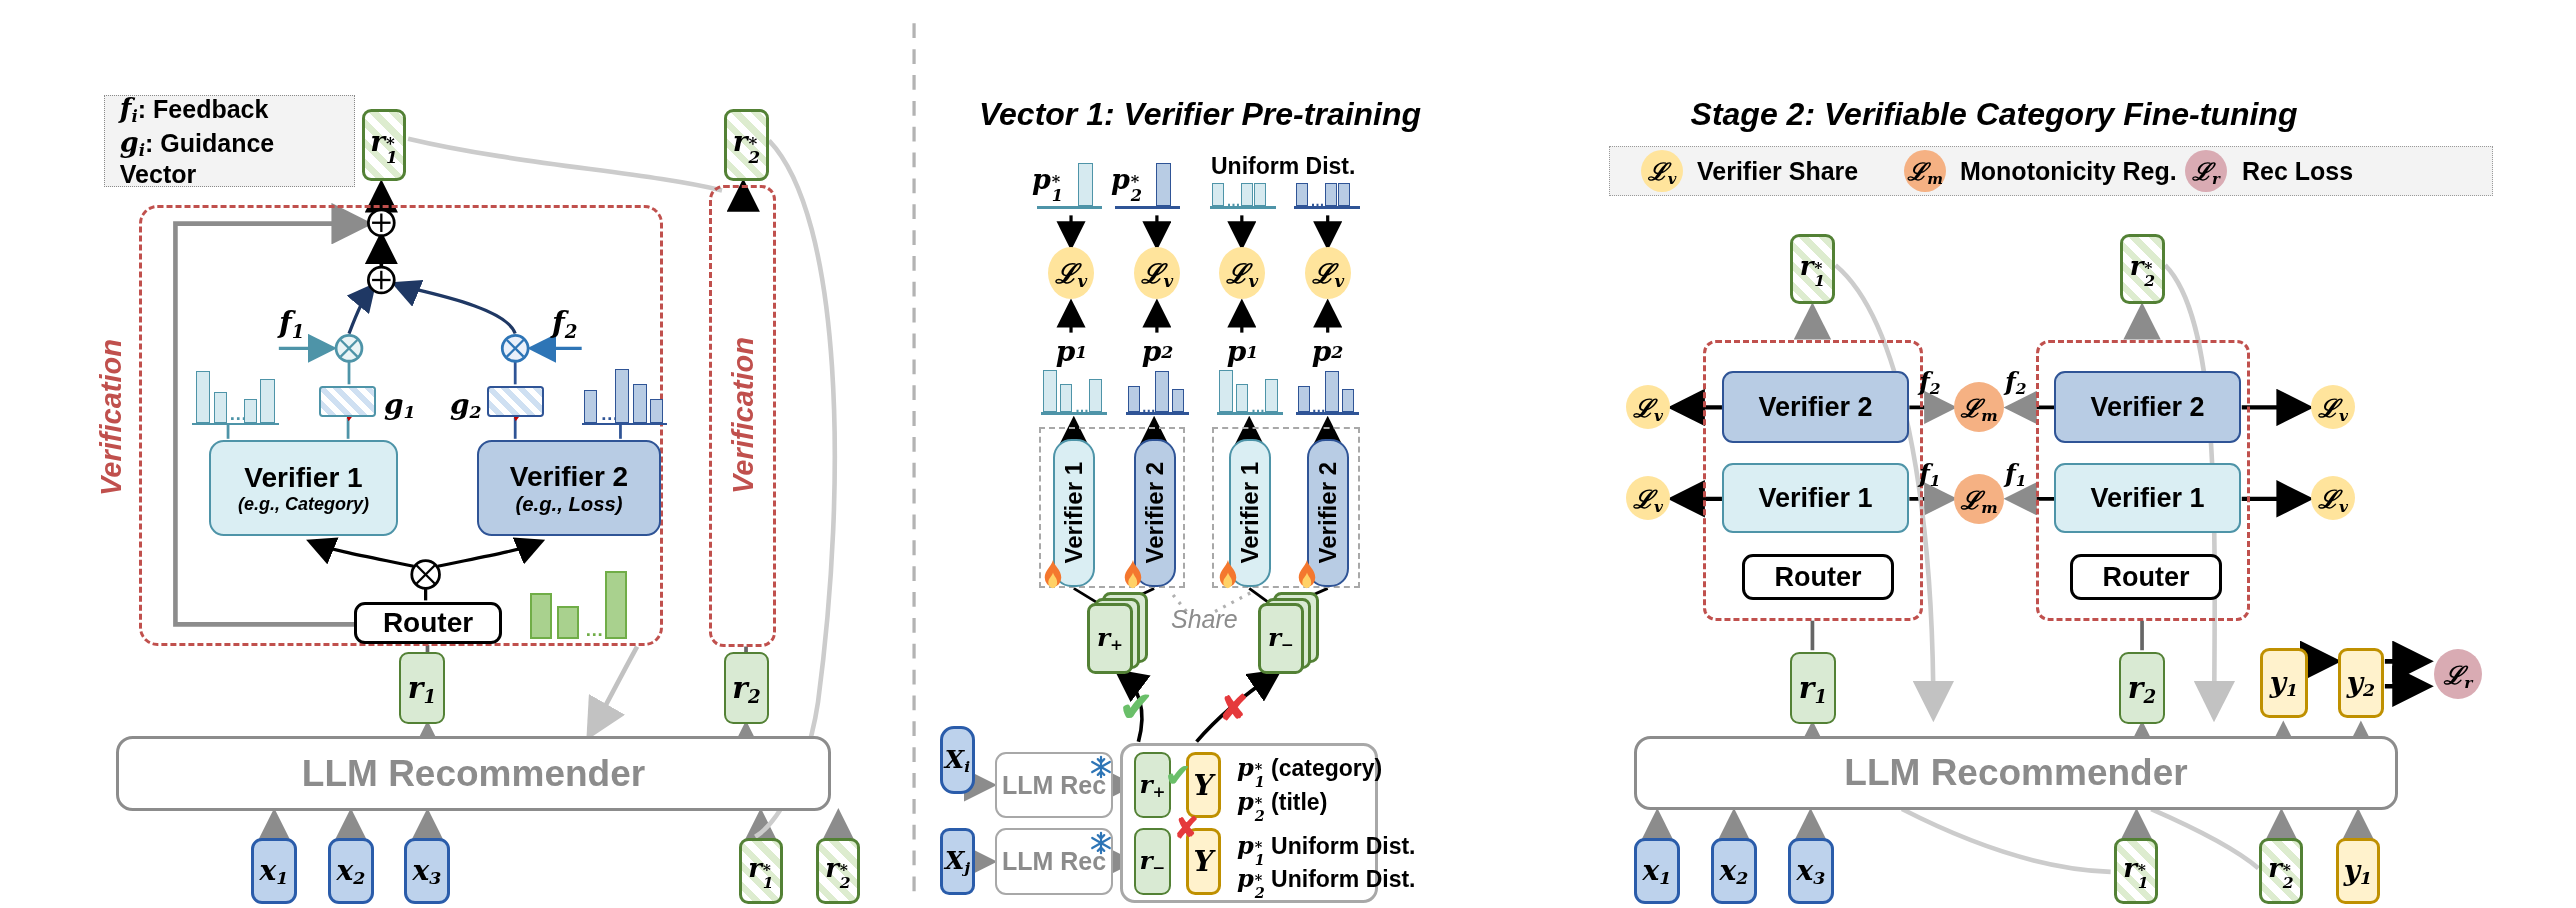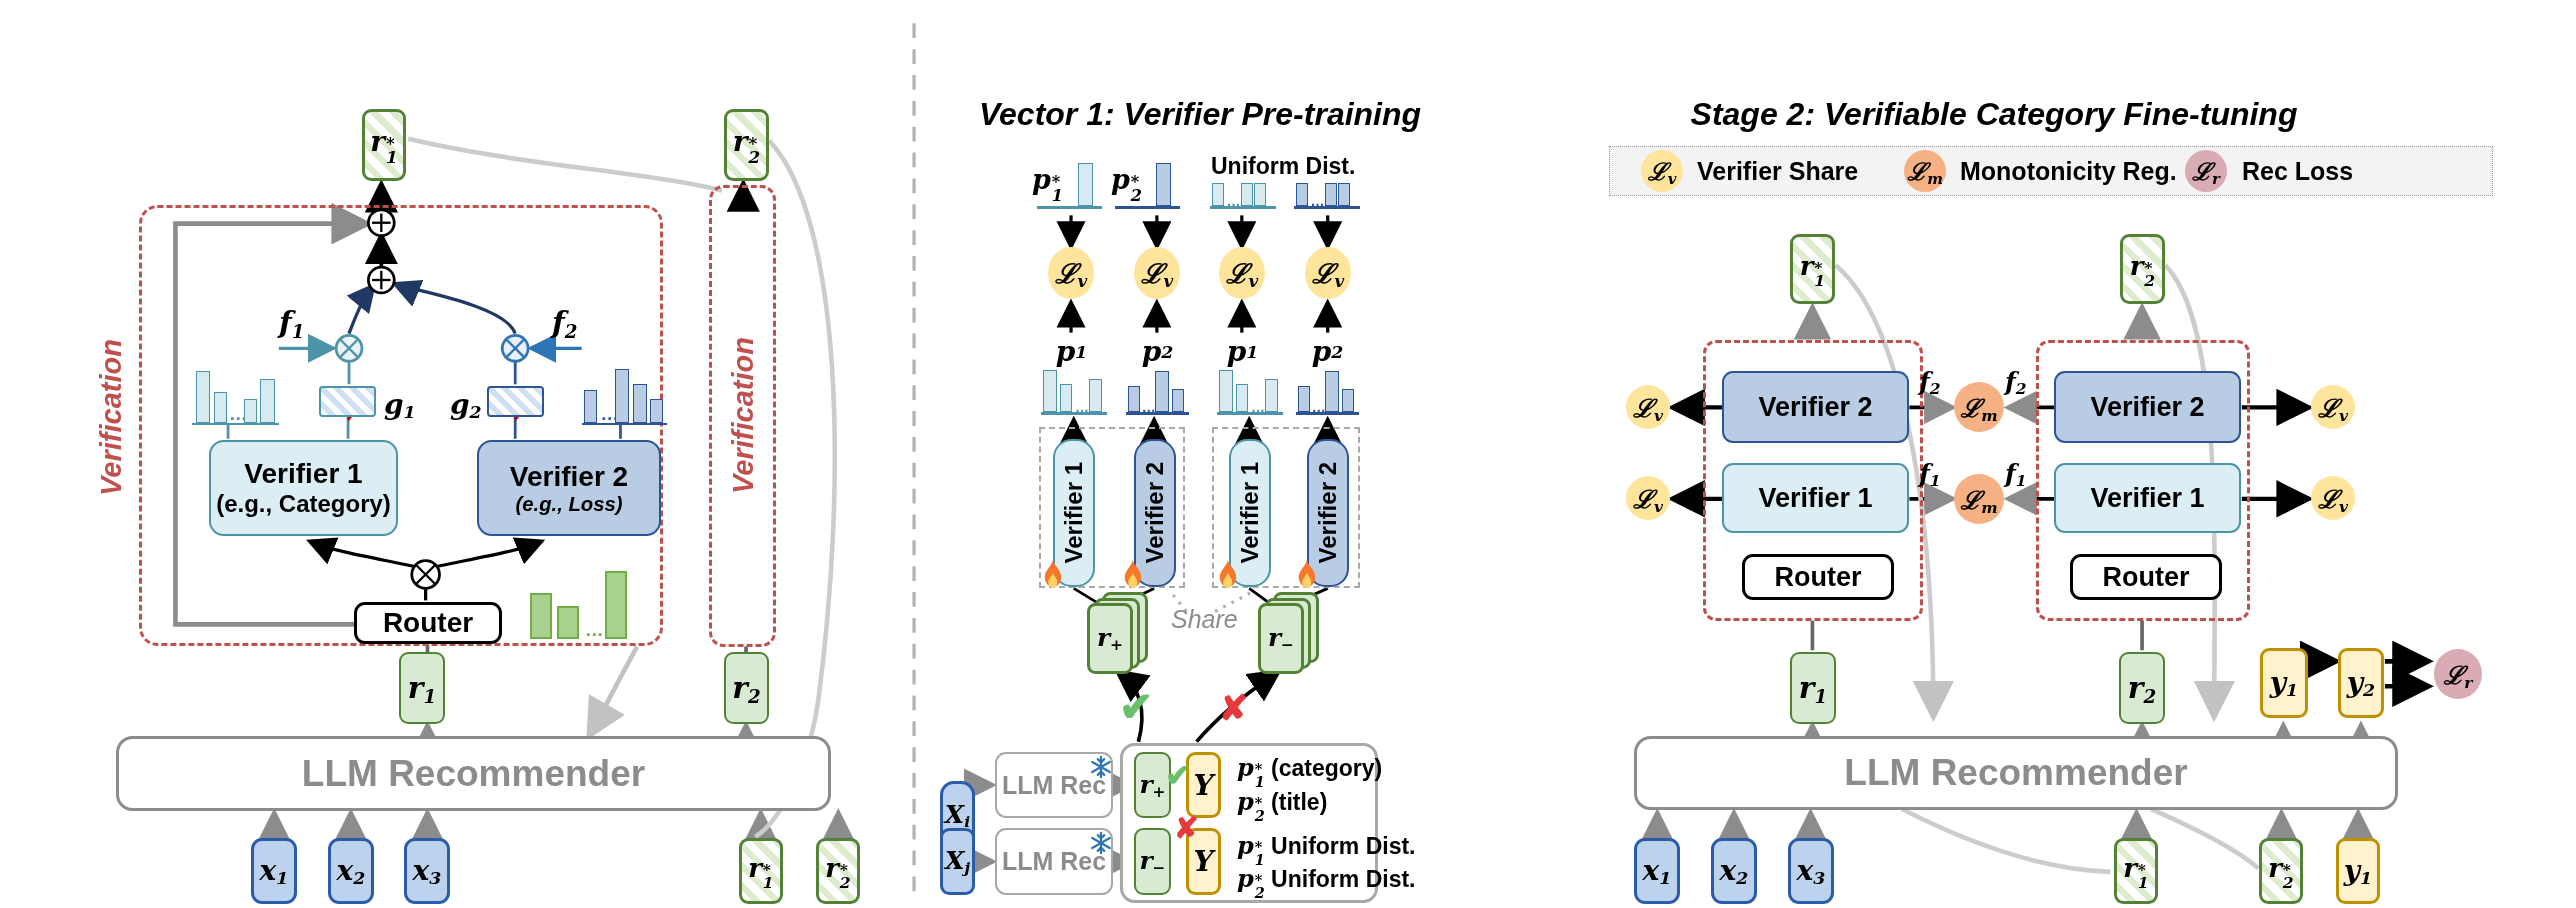--- a/index.html
+++ b/index.html
@@ -178,20 +178,28 @@
   <line x1="2314" y1="906" x2="2314" y2="884" stroke="#8c8c8c" stroke-width="4.5" marker-end="url(#mG)"></line>
   <line x1="2471" y1="906" x2="2471" y2="884" stroke="#8c8c8c" stroke-width="4.5" marker-end="url(#mG)"></line>
   <line x1="2554" y1="906" x2="2554" y2="884" stroke="#8c8c8c" stroke-width="4.5" marker-end="url(#mG)"></line>
 
   <path d="M1988,287 C2058,345 2094,540 2094,772" fill="none" stroke="#cccccc" stroke-width="5" marker-end="url(#mGL)"></path>
   <path d="M2345,287 C2402,345 2400,540 2398,772" fill="none" stroke="#cccccc" stroke-width="5" marker-end="url(#mGL)"></path>
   <path d="M2060,876 C2150,922 2225,942 2286,944" fill="none" stroke="#cccccc" stroke-width="5"></path>
   <path d="M2330,876 C2385,900 2425,922 2446,940" fill="none" stroke="#cccccc" stroke-width="5"></path>
 </svg>
 
+<div class="box" style="left:104px;top:95px;width:251px;height:92px;background:#f3f3f3;border:1.8px dotted #8a8a8a;flex-direction:column;align-items:flex-start;padding:7.4px 14.8px;justify-content:center;">
+  <div style="font-size:25px;font-weight:bold;">
+    <span class="m" style="font-size:27px;"><span>f</span><sub>i</sub></span><span class="sans">: Feedback</span>
+  </div>
+  <div style="font-size:25px;font-weight:bold;">
+    <span class="m" style="font-size:27px;"><span>g</span><sub>i</sub></span><span class="sans">: Guidance Vector</span>
+  </div>
+</div>
 
 <div class="box hatchG" style="left:362px;top:109px;width:44px;height:72px;border:3.7px solid #538135;border-radius:9.2px;">
   <span class="m" style="font-size:28px;"><span>r</span><span class="ss">
           <sup>*</sup>
           <sub>1</sub>
         </span></span>
 </div>
 <div class="box hatchG" style="left:724px;top:109px;width:45px;height:72px;border:3.7px solid #538135;border-radius:9.2px;">
   <span class="m" style="font-size:28px;"><span>r</span><span class="ss">
           <sup>*</sup>
@@ -223,21 +231,21 @@
 </div>
 <div class="abs m" style="left:552px;top:305px;font-size:29.5px;"><span>f</span><sub>2</sub></div>
 
 <div class="abs hatchB" style="left:319px;top:386px;width:57px;height:31px;border:2.8px solid #4e94a8;border-radius:3.7px;"></div>
 <div class="abs m" style="left:384px;top:388px;font-size:28px;"><span>g</span><sub>1</sub></div>
 <div class="abs hatchB" style="left:487px;top:386px;width:57px;height:31px;border:2.8px solid #2f5496;border-radius:3.7px;"></div>
 <div class="abs m" style="left:450px;top:388px;font-size:28px;text-align:center;"><span>g</span><sub>2</sub></div>
 
 <div class="box" style="left:209px;top:440px;width:189px;height:96px;background:#daeef3;border:2.8px solid #4e94a8;border-radius:14.8px;flex-direction:column;">
   <div class="sans" style="font-size:28px;">Verifier 1</div>
-  <div class="sans" style="font-size:24px;">(e.g., Category)</div>
+  <div class="sans" style="font-size:18px;font-style:italic;">(e.g., Category)</div>
 </div>
 <div class="box" style="left:477px;top:440px;width:184px;height:96px;background:#b8cce4;border:2.8px solid #2f5496;border-radius:14.8px;flex-direction:column;">
   <div class="sans" style="font-size:28px;">Verifier 2</div>
   <div class="sans" style="font-size:20.3px;font-style:italic;">(e.g., Loss)</div>
 </div>
 
 <div class="box" style="left:354px;top:602px;width:148px;height:42px;background:#fff;border:3.2px solid #000;border-radius:11px;">
   <span class="sans" style="font-size:28px;">Router</span>
 </div>
 <div class="hist" style="left:524px;top:568px;width:125px;height:71px;">
@@ -413,21 +421,21 @@
   <div class="card" style="left:0;top:11px;">
     <span class="m" style="font-size:25px;"><span>r</span><sub>−</sub></span>
       </div>
 </div>
 
 <div class="abs" style="left:1119px;top:683px;font-size:41px;color:#6abf69;font-weight:bold;">✔</div>
 <div class="abs" style="left:1219px;top:688px;font-size:35px;color:#e5393c;font-weight:bold;">✘</div>
 
 <div class="abs" style="left:1120px;top:743px;width:258px;height:160px;border:3.2px solid #a8a8a8;border-radius:14.8px;background:#fff;"></div>
 
-<div class="box bluebox" style="left:940px;top:781px;width:35px;height:68px;border-radius:14px;">
+<div class="box bluebox" style="left:940px;top:726px;width:35px;height:68px;border-radius:14px;">
   <span class="m" style="font-size:25px;"><span>X</span><sub>i</sub></span>
     </div>
 <div class="box bluebox" style="left:940px;top:828px;width:35px;height:67px;border-radius:9.2px;">
   <span class="m" style="font-size:25px;"><span>X</span><sub>j</sub></span>
     </div>
 
 <div class="box" style="left:995px;top:752px;width:118px;height:66px;background:#fff;border:2.8px solid #a8a8a8;border-radius:11px;">
   <span class="sans" style="font-size:25px;color:#8c8c8c;">LLM Rec</span>
     </div>
 <svg class="abs" style="left:1089px;top:755px;" width="24" height="24" viewBox="0 0 26 26">

